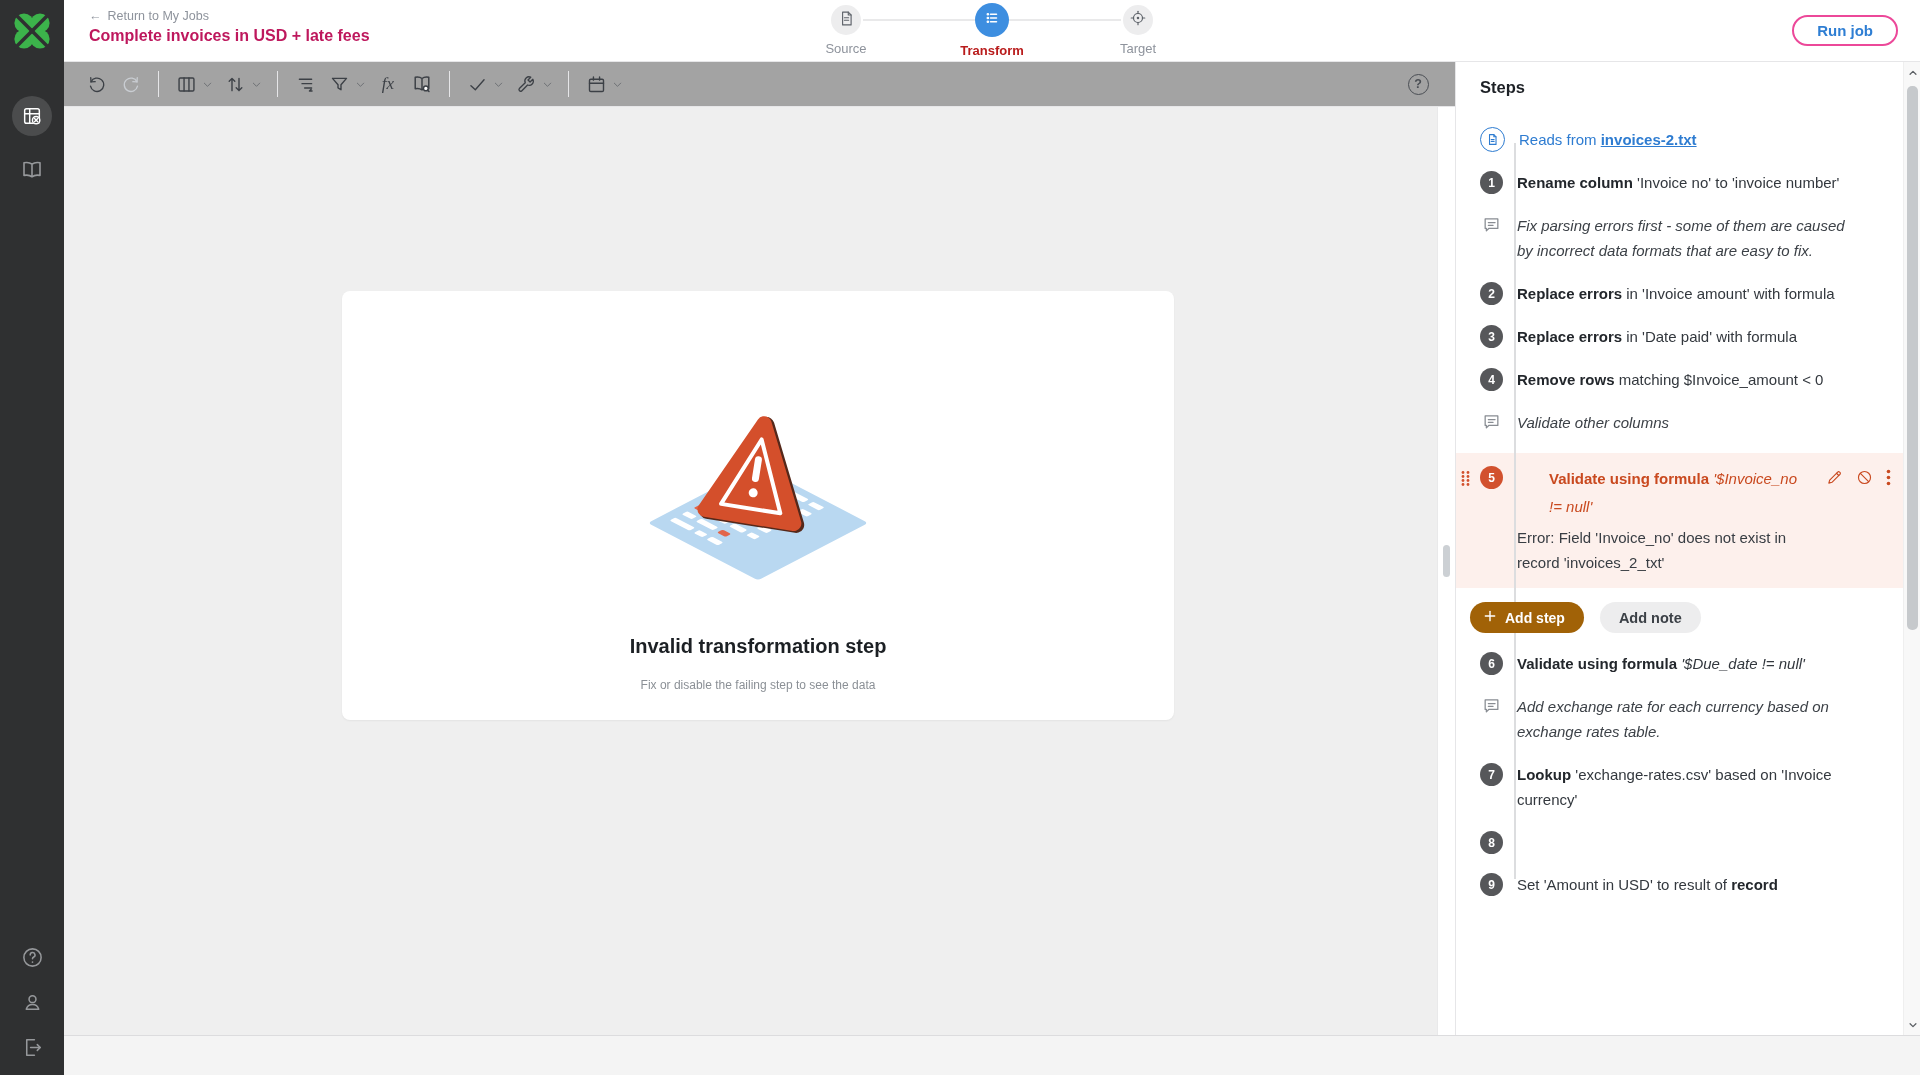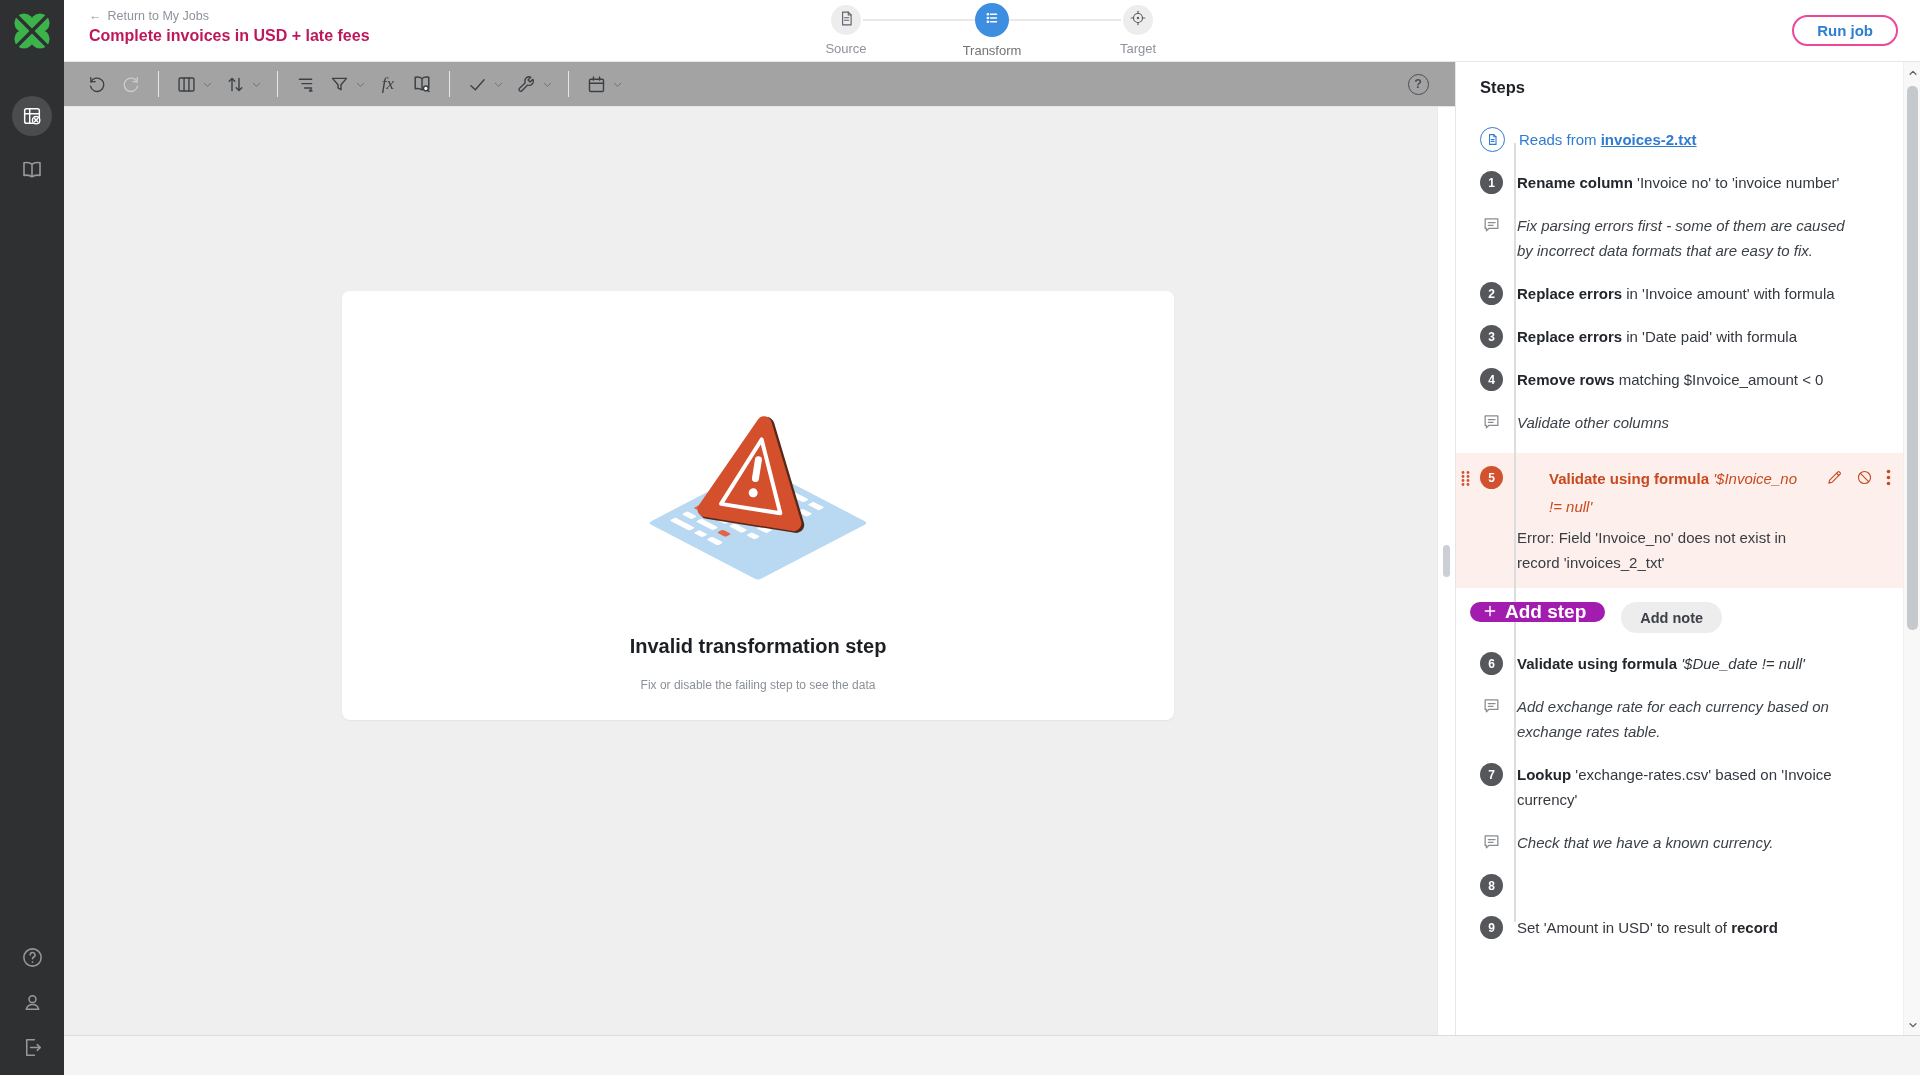--- a/index.html
+++ b/index.html
@@ -22,21 +22,21 @@
   .back { position:absolute; left:25px; top:9px; display:flex; align-items:center; gap:6px;
     font-size:12.5px; color:#8e939c; cursor:pointer; }
   .job-title { position:absolute; left:25px; top:27px; font-size:16px; font-weight:700; color:#be185d; }
   .stepper { position:absolute; left:50%; top:3px; transform:translateX(-50%);
     display:flex; align-items:flex-start; }
   .scol { display:flex; flex-direction:column; align-items:center; width:90px; }
   .scirc { width:30px; height:30px; margin-top:2px; border-radius:50%; background:#ededee;
     display:flex; align-items:center; justify-content:center; position:relative; z-index:1; cursor:pointer; }
   .scirc.active { width:34px; height:34px; margin-top:0; background:#3d8ee0; }
   .slabel { margin-top:6px; font-size:13px; color:#8e939c; }
-  .slabel.active { color:#737373; font-weight:400; }
+  .slabel.active { color:#b91c1c; font-weight:700; }
   .sline { height:2px; width:112px; background:#e9e9ea; margin:16px -28px 0; }
   .runjob { position:absolute; right:22px; top:15px; height:31px; padding:0 23px; background:#fff;
     border:2px solid #ec4899; border-radius:16px; color:#2e7ed3; font-weight:700; font-size:15px;
     font-family:inherit; cursor:pointer; }
 
   
   .toolbar { position:absolute; left:64px; top:62px; width:1391px; height:45px; background:#a3a3a3;
     border-bottom:1px solid #e6e6e8; display:flex; align-items:center; padding-left:16px; z-index:4; }
   .tgroup { display:flex; align-items:center; }
   .tbtn { width:34px; height:34px; display:flex; align-items:center; justify-content:center; cursor:pointer; color:#3c4046; }
@@ -88,22 +88,22 @@
   .failing { display:flex; gap:14px; background:#fdf0ec; margin:0 -20px 14px -24px;
     padding:12px 12px 13px 24px; position:relative; cursor:pointer; }
   .failing .head { font-size:15px; line-height:28px; color:#c9491f; max-width:300px;padding-left:32px; }
   .failing .head b { font-weight:700; color:#c9491f; }
   .failing .head i { font-style:italic; font-weight:400; }
   .failing .err { font-size:15px; line-height:25px; color:#383d43; margin-top:4px; max-width:332px; }
   .drag { position:absolute; left:4px; top:17px; color:#d2512e; cursor:grab; }
   .fail-icons { display:flex; gap:13px; margin-left:auto; margin-top:4px; color:#c9491f; }
   .ficon { cursor:pointer; }
   .btnrow { display:flex; gap:16px; margin:0 0 18px -10px; position:relative; z-index:2; }
-  .add-step { display:flex; align-items:center; gap:8px; background:#a21caf; color:#fff; border:none;
-    border-radius:16px; height:20px; padding:0 19px 0 13px; font-weight:700; font-size:19px;
+  .add-step { display:flex; align-items:center; gap:8px; background:#a16207; color:#fff; border:none;
+    border-radius:16px; height:31px; padding:0 19px 0 13px; font-weight:700; font-size:14px;
     font-family:inherit; cursor:pointer; }
   .add-note { background:#ededee; color:#3c4147; border:none; border-radius:16px; height:31px;
     padding:0 19px; font-weight:700; font-size:14.5px; font-family:inherit; cursor:pointer; }
 
   
   .vscroll { position:absolute; right:0; top:0; width:17px; bottom:0; background:#f8f8f8; border-left:1px solid #efefef; }
   .varrow { position:absolute; left:0; width:17px; height:17px; display:flex; align-items:center;
     justify-content:center; color:#5a5e63; cursor:pointer; }
   .varrow.up { top:2px; } .varrow.down { bottom:2px; }
   .vthumb { position:absolute; left:3px; top:24px; width:11px; height:544px; border-radius:5px; background:#c6c9cc; cursor:grab; }
@@ -545,30 +545,20 @@
             </svg>
           </span>
           <p>Add exchange rate for each currency based on exchange rates table.</p>
         </div>
 
         <div class="row">
           <span class="chip">7</span>
           <p><b>Lookup</b> <span>'exchange-rates.csv' based on 'Invoice currency'</span></p>
         </div>
 
-        <div class="row note">
-          <span class="nicon">
-            <svg class="ic" width="19" height="19" viewBox="0 0 24 24">
-              <path d="M4 5 h16 v12 h-11.5 L5.5 20 v-3 H4 z"></path>
-              <line x1="8" y1="9.5" x2="16.5" y2="9.5"></line>
-                <line x1="8" y1="13" x2="14" y2="13"></line>
-            </svg>
-          </span>
-          <p>Check that we have a known currency.</p>
-        </div>
 
         <div class="row">
           <span class="chip">8</span>
         </div>
 
         <div class="row">
           <span class="chip">9</span>
           <p><span>Set 'Amount in USD' to result of</span> <b>record</b></p>
         </div>
       </div>

